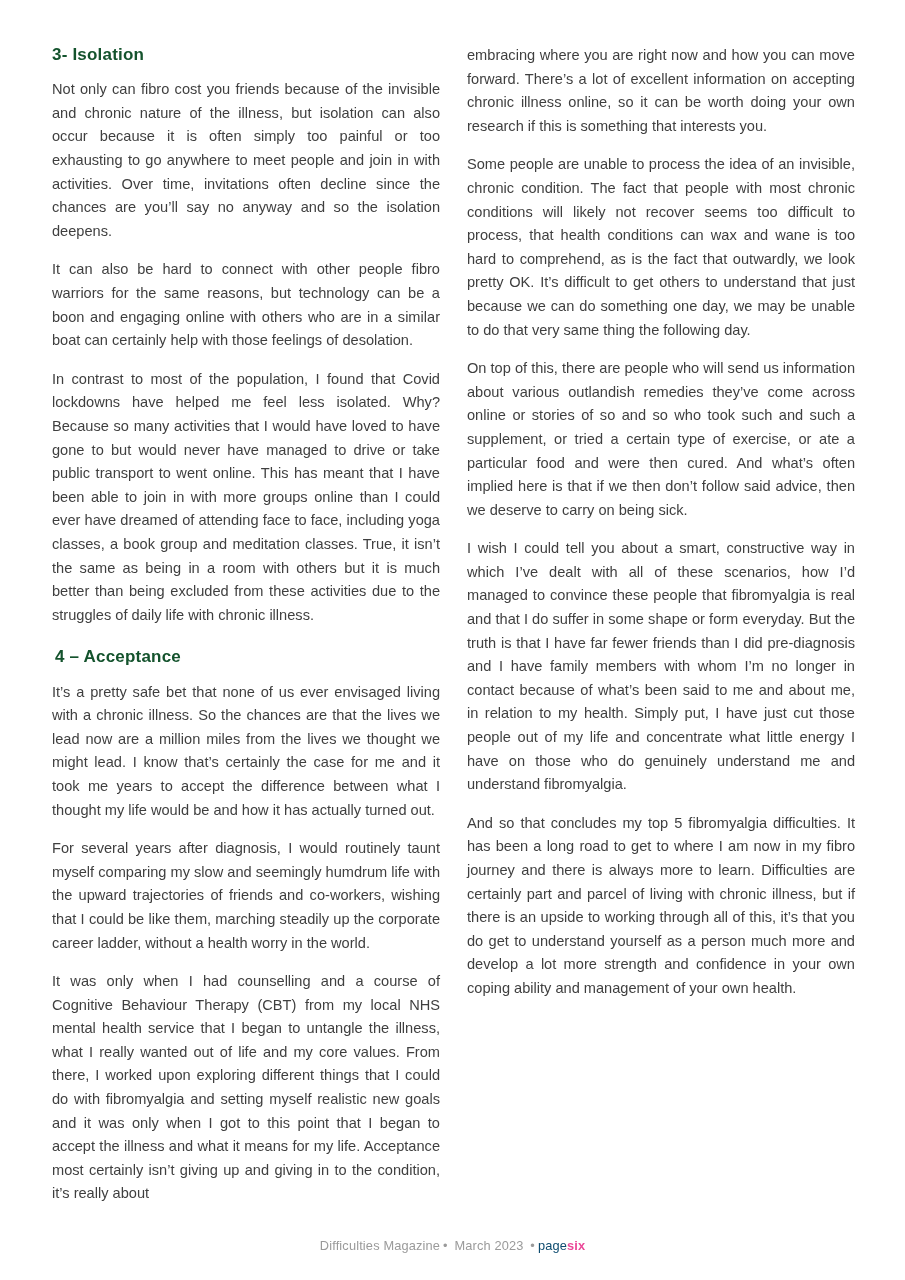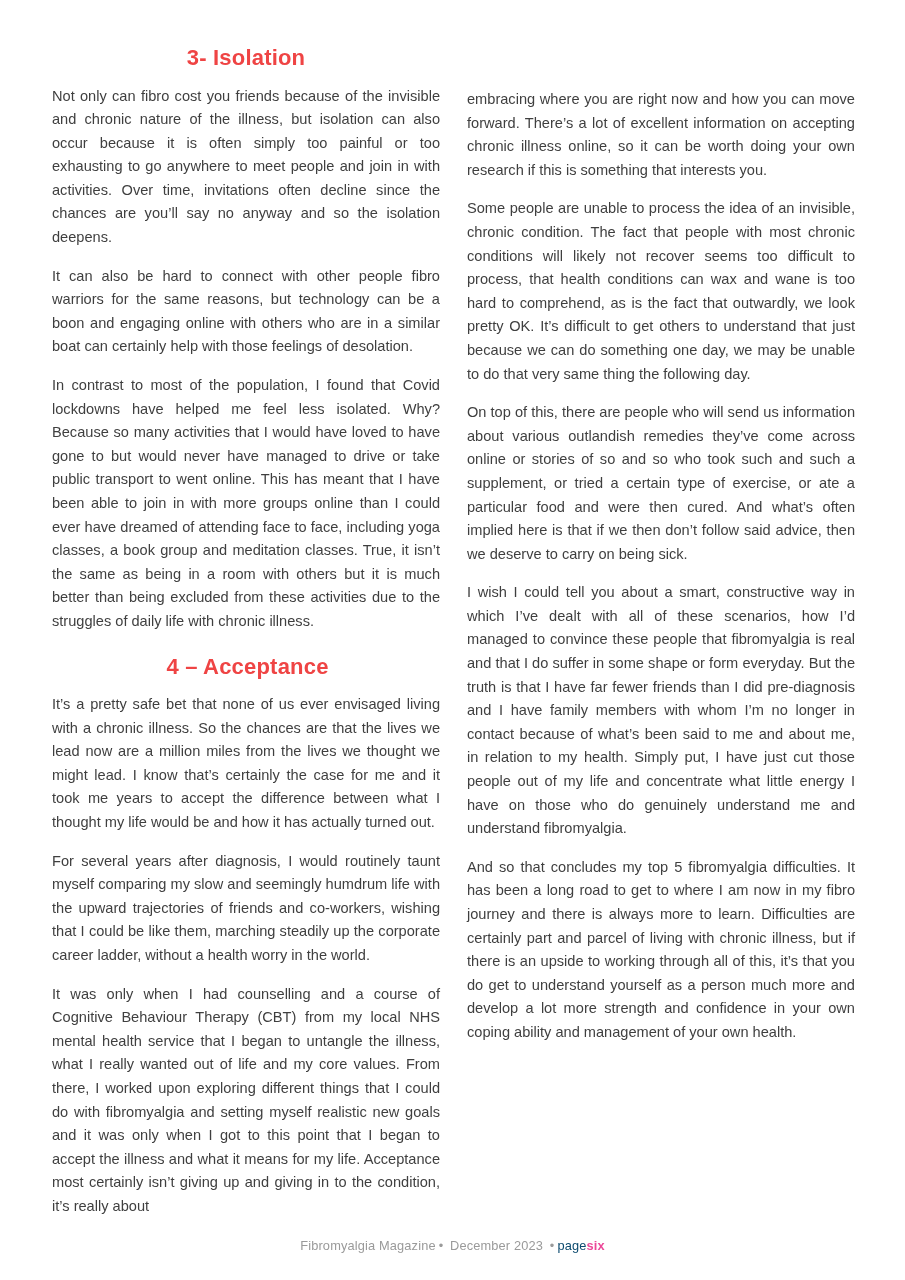--- a/index.html
+++ b/index.html
@@ -36,31 +36,30 @@
     flex-direction: row;
     justify-content: space-between;
     align-items: flex-start;
   }
 
   .column {
     width: 388px;
   }
 
   .col-left  { padding-right: 0; }
-  .col-right { padding-left: 0; margin-top: 44px; }
+  .col-right { padding-left: 0; }
 
   h2.section-heading {
     font-family: "Liberation Sans", sans-serif;
-    font-size: 22px;
+    font-size: 17px;
     font-weight: bold;
-    color: #ef4444;
+    color: #14532d;
     letter-spacing: 0.2px;
     margin: 0 0 13px 0;
     line-height: 1.25;
-    text-align: center;
   }
   h2.section-heading.indent-1 { margin-left: 3px; }
 
   h2.section-heading.spaced-above {
     margin-top: 19px;
   }
 
   p.body-text {
     font-family: "Liberation Sans", sans-serif;
     font-size: 14.6px;
@@ -118,16 +117,16 @@
       <p class="body-text">embracing where you are right now and how you can move forward.  There’s a lot of excellent information on accepting chronic illness online, so it can be worth doing your own research if this is something that interests you.</p>
       <p class="body-text">Some people are unable to process the idea of an invisible, chronic condition.  The fact that people with most chronic conditions will likely not recover seems too difficult to process, that health conditions can wax and wane is too hard to comprehend, as is the fact that outwardly, we look pretty OK.  It’s difficult to get others to understand that just because we can do something one day, we may be unable to do that very same thing the following day.</p>
       <p class="body-text">On top of this, there are people who will send us information about various outlandish remedies they’ve come across online or stories of so and so who took such and such a supplement, or tried a certain type of exercise, or ate a particular food and were then cured.  And what’s often implied here is that if we then don’t follow said advice, then we deserve to carry on being sick.</p>
       <p class="body-text">I wish I could tell you about a smart, constructive way in which I’ve dealt with all of these scenarios, how I’d managed to convince these people that fibromyalgia is real and that I do suffer in some shape or form everyday. But the truth is that I have far fewer friends than I did pre-diagnosis and I have family members with whom I’m no longer in contact because of what’s been said to me and about me, in relation to my health. Simply put, I have just cut those people out of my life and concentrate what little energy I have on those who do genuinely understand me and understand fibromyalgia.</p>
       <p class="body-text last-in-col">And so that concludes my top 5 fibromyalgia difficulties. It has been a long road to get to where I am now in my fibro journey and there is always more to learn. Difficulties are certainly part and parcel of living with chronic illness, but if there is an upside to working through all of this, it’s that you do get to understand yourself as a person much more and develop a lot more strength and confidence in your own coping ability and management of your own health.</p>
     </div>
 
   </div>
 
   <div class="footer">
-    <span>Fibromyalgia Magazine</span><span class="sep">•</span> <span>December 2023</span> <span class="sep">•</span><span class="page-word">page</span><span class="page-num">six</span>
+    <span>Difficulties Magazine</span><span class="sep">•</span> <span>March 2023</span> <span class="sep">•</span><span class="page-word">page</span><span class="page-num">six</span>
   </div>
 
 </div>
 
 </body></html>

